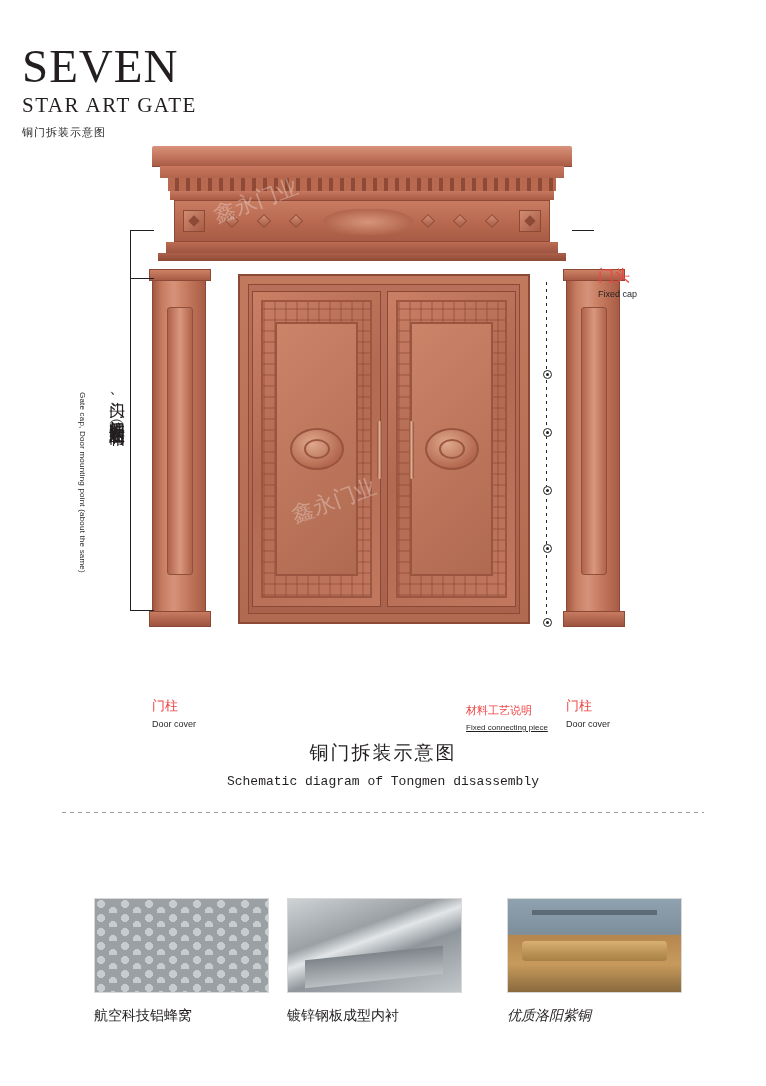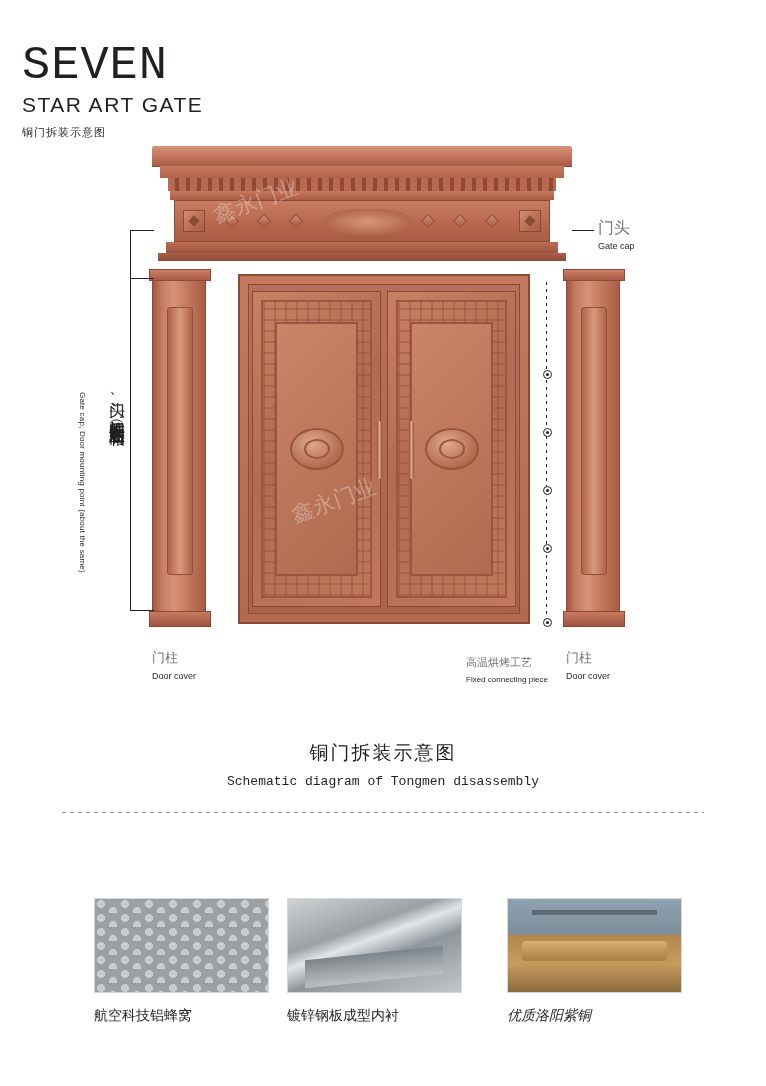--- a/index.html
+++ b/index.html
@@ -9,29 +9,29 @@
     font-family:"Liberation Sans", sans-serif;
     color:#231f20;
     position:relative;
     overflow:hidden;
   }
   .page{position:relative;width:766px;height:1086px;}
 
   
   .brand{position:absolute;left:22px;top:40px;}
   .brand-main{
-    font-family:Liberation Mono, monospace;
+    font-family:Liberation Serif, serif;
     font-size:47px;
     letter-spacing:1px;
     line-height:52px;
     color:#231f20;
     font-weight:400;
   }
   .brand-sub{
-    font-family:Liberation Sans, sans-serif;
+    font-family:Liberation Serif, serif;
     font-size:21px;
     letter-spacing:1.5px;
     line-height:24px;
     margin-top:1px;
     color:#231f20;
   }
   .brand-cn{
     font-size:11px;
     margin-top:8px;
     letter-spacing:1px;
@@ -192,25 +192,25 @@
   .dot{
     position:absolute;width:7px;height:7px;border-radius:50%;
     border:1px solid #231f20;background:#fff;
   }
   .dot::after{
     content:"";position:absolute;left:2px;top:2px;width:3px;height:3px;border-radius:50%;background:#231f20;
   }
 
   
   .lbl{position:absolute;}
-  .lbl .cn{font-size:16px;color:#737373;line-height:20px;white-space:nowrap;}
+  .lbl .cn{font-size:16px;color:#ef4444;line-height:20px;white-space:nowrap;margin-top:48px;}
   .lbl .en{font-size:9px;color:#231f20;line-height:12px;white-space:nowrap;margin-top:2px;}
   .lbl.small .cn{font-size:13px;}
   .lbl.tiny .cn{font-size:11px;}
-  .lbl.tiny .en{font-size:8px;}
+  .lbl.tiny .en{font-size:8px;text-decoration:underline;}
 
   
   .vlabel{
     position:absolute;left:100px;top:258px;width:28px;
     font-size:16px;line-height:21px;color:#231f20;
     writing-mode:vertical-rl;text-orientation:upright;
     letter-spacing:1px;
     height:320px;
   }
   .vlabel-en{
@@ -363,36 +363,36 @@
     <div class="dot" style="left:543px;top:298px;"></div>
     <div class="dot" style="left:543px;top:356px;"></div>
     <div class="dot" style="left:543px;top:414px;"></div>
     <div class="dot" style="left:543px;top:488px;"></div>
 
     <div class="vlabel">门头、门柱安装固定点（左右相同）</div>
     <div class="vlabel-en">Gate cap, Door mounting point (about the same)</div>
 
     <div class="lbl" style="left:598px;top:88px;">
       <div class="cn">门头</div>
-      <div class="en">Gate cap</div>
+      <div class="en">Fixed cap</div>
     </div>
 
     <div class="lbl small" style="left:152px;top:518px;">
       <div class="cn">门柱</div>
       <div class="en">Door cover</div>
     </div>
 
     <div class="lbl small" style="left:566px;top:518px;">
       <div class="cn">门柱</div>
       <div class="en">Door cover</div>
     </div>
 
 
     <div class="lbl tiny" style="left:466px;top:522px;">
-      <div class="cn">高温烘烤工艺</div>
+      <div class="cn">材料工艺说明</div>
       <div class="en">Fixed connecting piece</div>
     </div>
   </div>
 
   <div class="caption">
     <div class="cn">铜门拆装示意图</div>
     <div class="en">Schematic diagram of Tongmen disassembly</div>
   </div>
 
   <div class="divider"></div>

